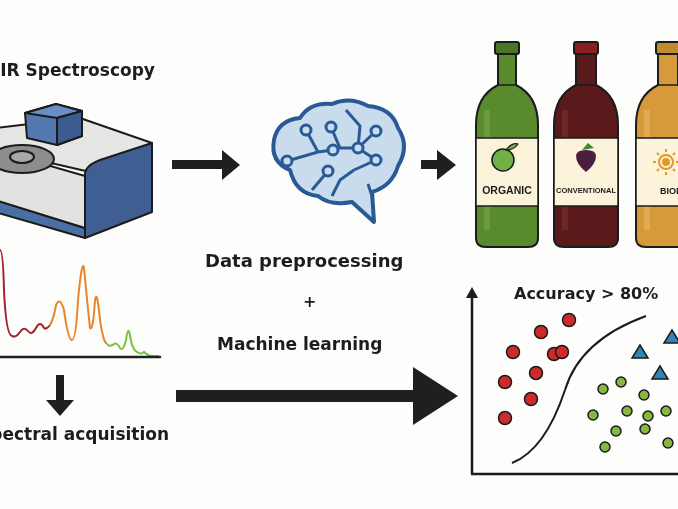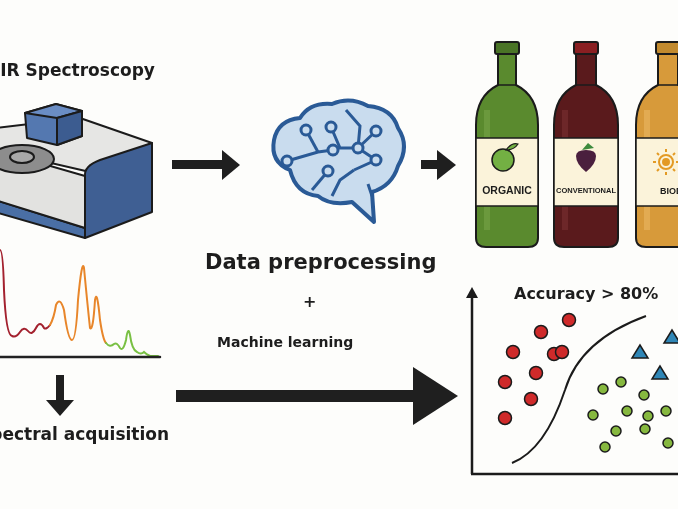--- a/index.html
+++ b/index.html
@@ -1,23 +1,23 @@
 <!DOCTYPE html>
 <html><head>
 <meta charset="utf-8">
 <style>
   html, body { margin:0; padding:0; }
   body { width:678px; height:509px; background:#fdfdfb; overflow:hidden; position:relative;
          font-family:"DejaVu Sans", sans-serif; color:#1a1a1a; }
   .lbl { position:absolute; font-weight:bold; white-space:nowrap; color:#1d1d1d; }
   #title-nir { left:-14px; top:60px; font-size:17px; }
   #title-spec { left:-22px; top:424px; font-size:17px; }
-  #title-dp { left:205px; top:250px; font-size:21px; }
+  #title-dp { left:205px; top:250px; font-size:18px; }
   #title-plus { left:303px; top:292px; font-size:16px; }
-  #title-ml { left:217px; top:334px; font-size:14px; }
+  #title-ml { left:217px; top:334px; font-size:17px; }
   #title-acc { left:514px; top:284px; font-size:16px; }
   svg.abs { position:absolute; left:0; top:0; }
   .bottle-text { font-family:"Liberation Sans", sans-serif; font-weight:bold; }
 </style>
 </head>
 <body>
 
 <div id="title-nir" class="lbl">NIR Spectroscopy</div>
 <div id="title-spec" class="lbl">Spectral acquisition</div>
 <div id="title-dp" class="lbl">Data preprocessing</div>

